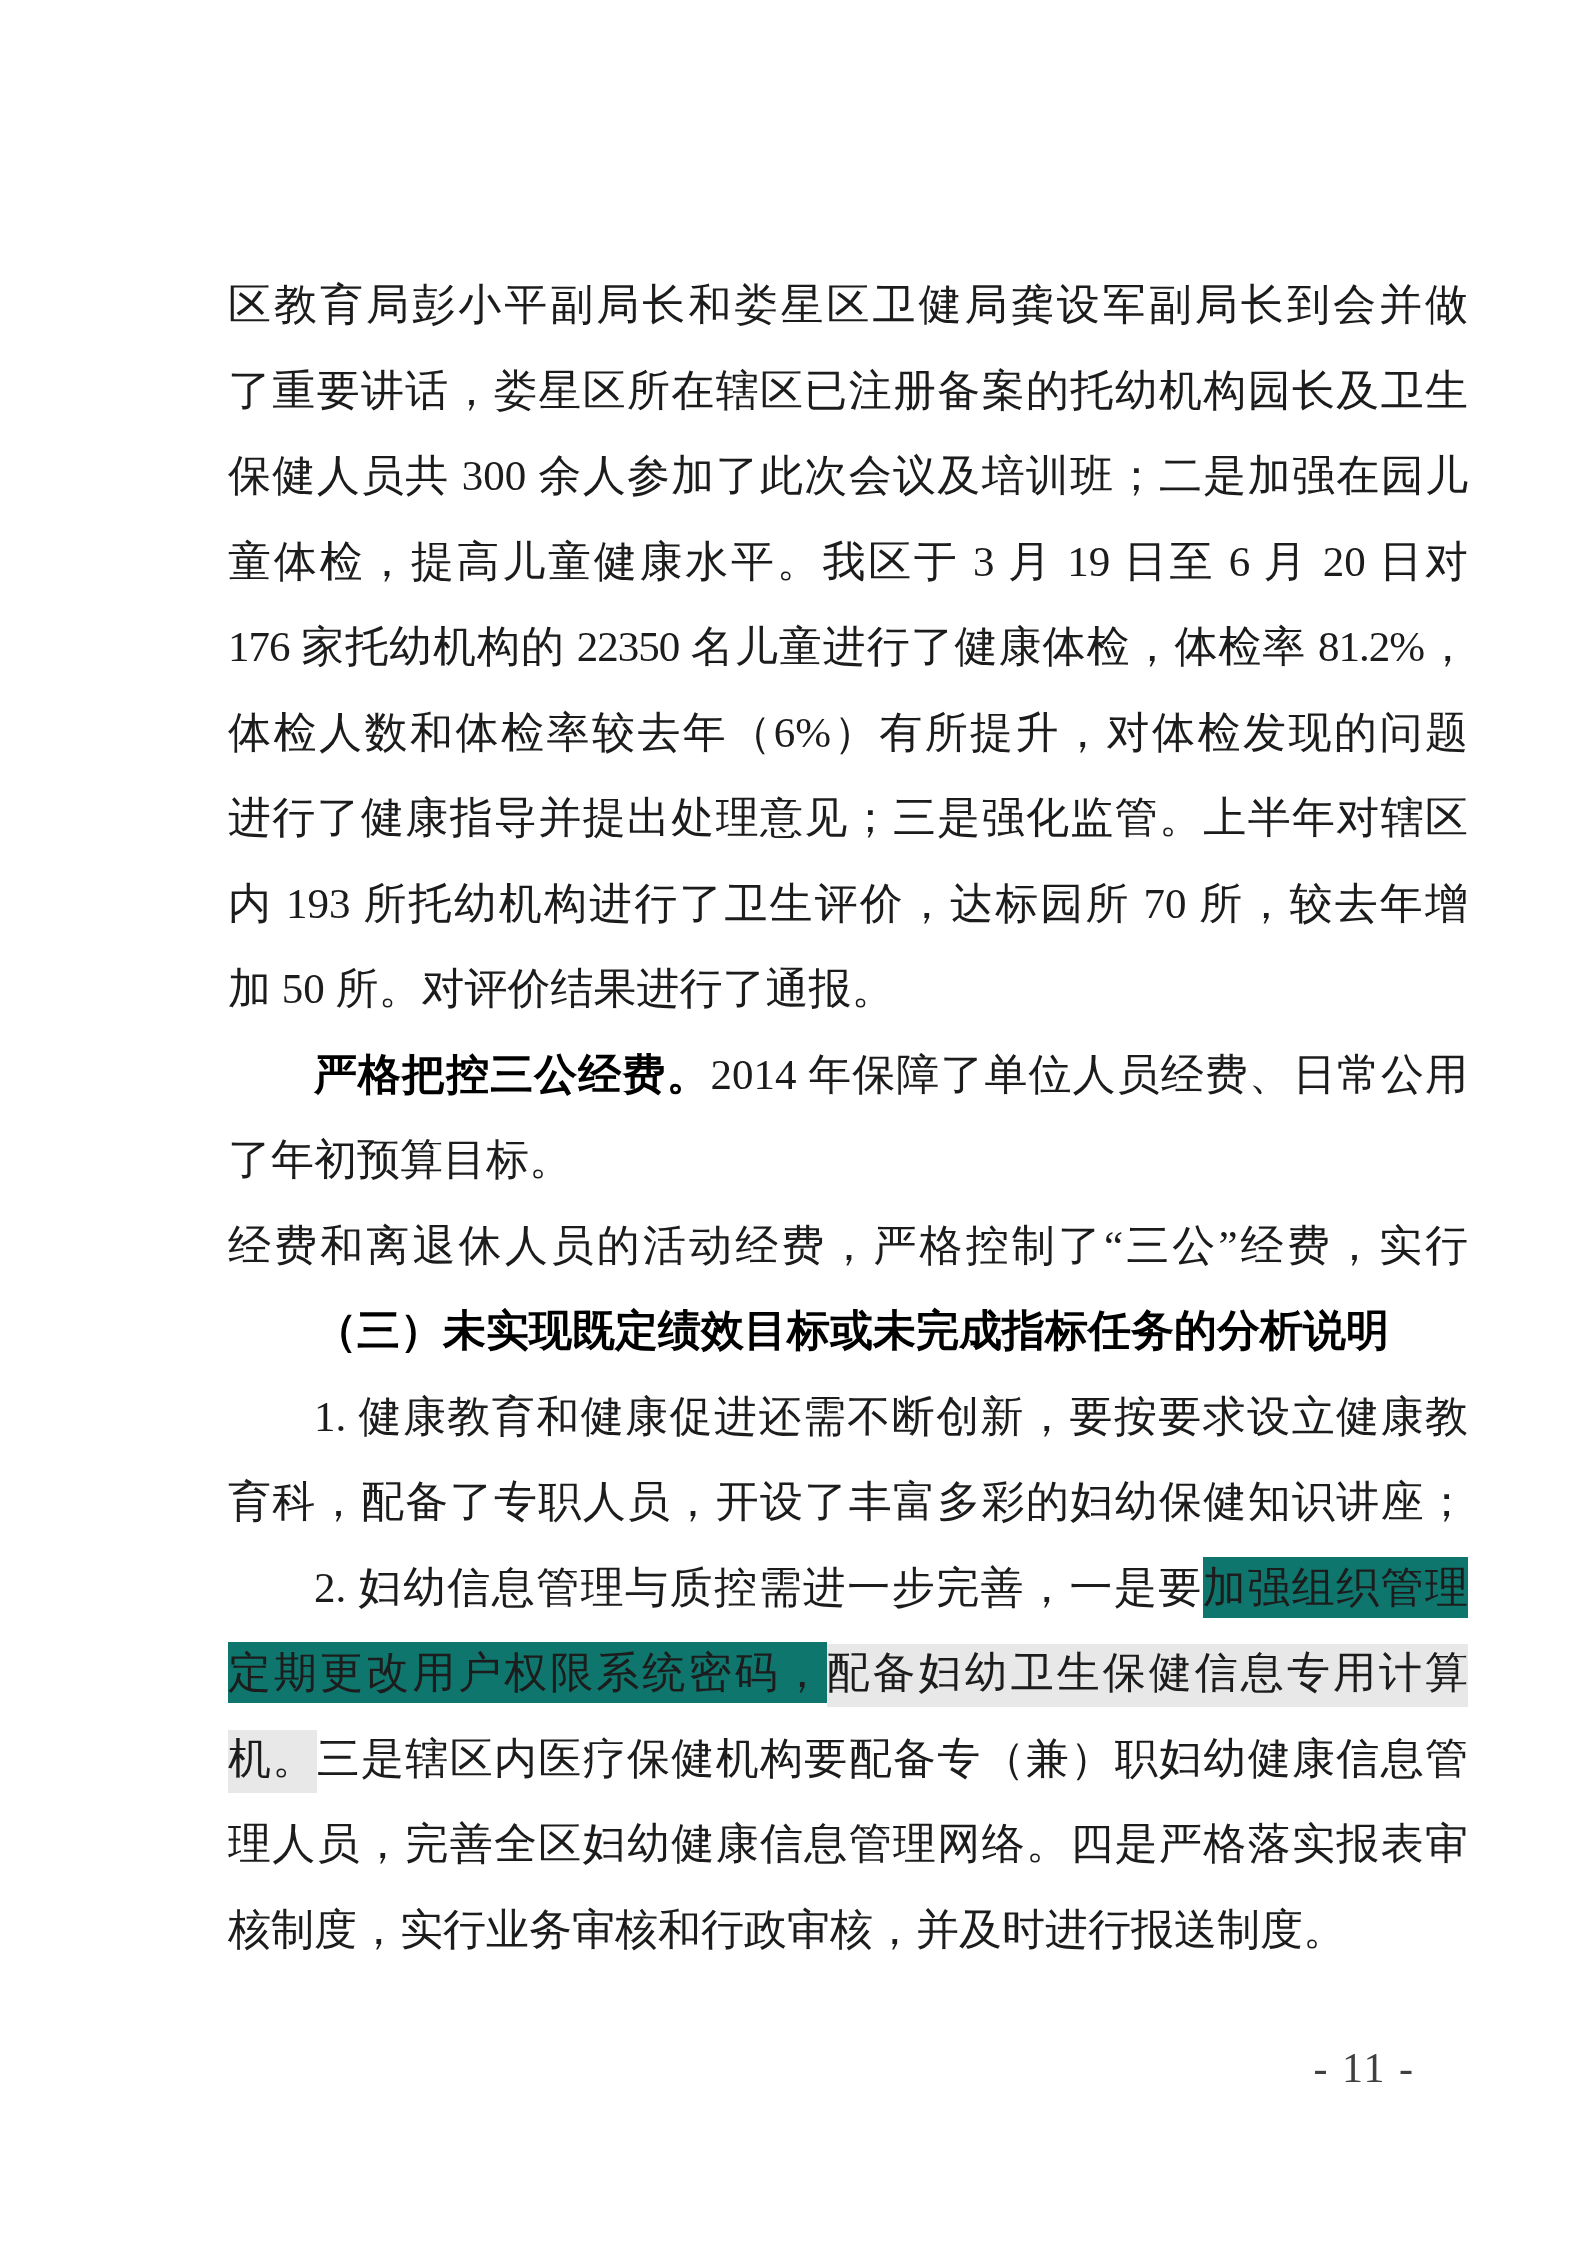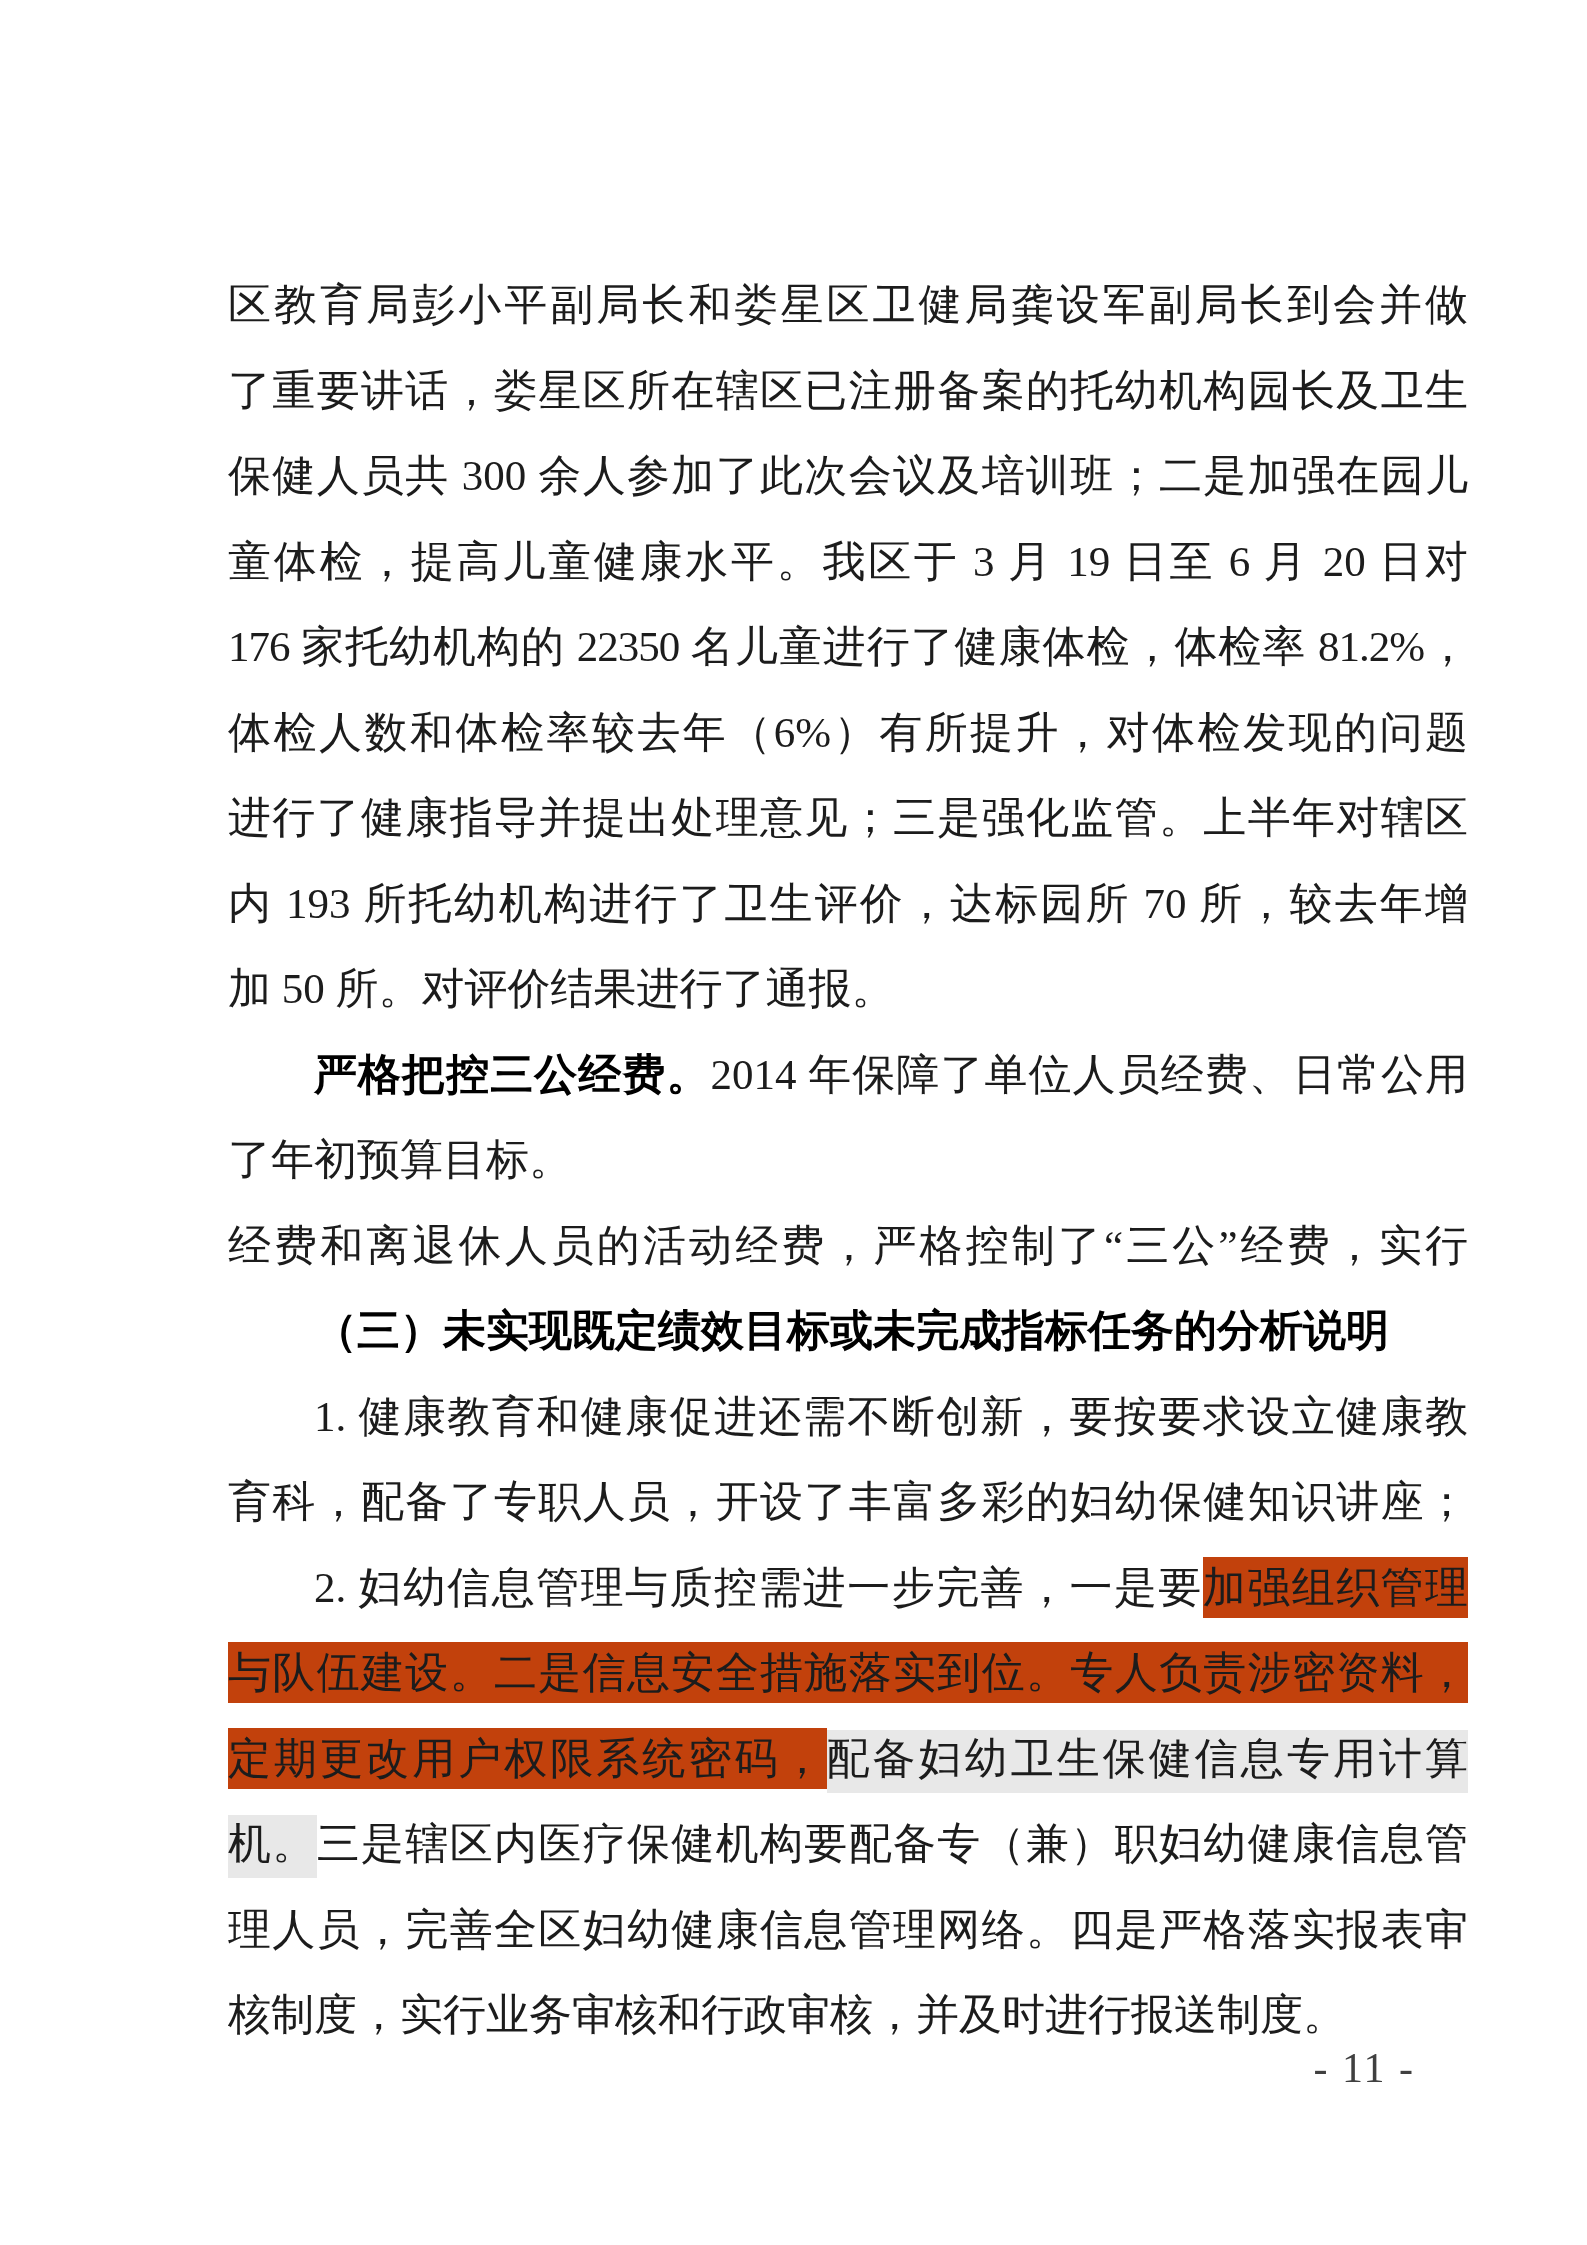--- a/index.html
+++ b/index.html
@@ -24,21 +24,21 @@
     overflow: hidden;
     text-align: justify;
     color: #1c1c1c;
   }
   .just { text-align: justify; text-align-last: justify; }
   .left { text-align: center; text-align-last: left; }
   .indent { text-indent: 86px; }
   .tight { letter-spacing: -1px; }
   .b { font-weight: bold; color: #000000; }
   .heading { font-weight: bold; color: #000000; }
-  .hl-light { background: #c2410c; padding: 7px 0; }
+  .hl-light { background: #0f766e; padding: 7px 0; }
   .hl-dark { background: #e8e8e8; padding: 7px 0; font-family: Liberation Mono, monospace; }
   .pagenum {
     position: absolute;
     top: 2042px; right: 172px;
     font-size: 42px;
     line-height: 52px;
     color: #404040;
     letter-spacing: 2px;
   }
 </style>
@@ -61,21 +61,20 @@
     <div class="line just indent"><span class="b">严格把控三公经费。</span><span>2014 年保障了单位人员经费、日常公用</span></div>
     <div class="line left">了年初预算目标。</div>
     <div class="line just">经费和离退休人员的活动经费，严格控制了“三公”经费，实行</div>
 
     <div class="line left indent heading">（三）未实现既定绩效目标或未完成指标任务的分析说明</div>
 
     <div class="line just indent">1. 健康教育和健康促进还需不断创新，要按要求设立健康教</div>
     <div class="line just">育科，配备了专职人员，开设了丰富多彩的妇幼保健知识讲座；</div>
 
     <div class="line just indent"><span>2. 妇幼信息管理与质控需进一步完善，一是要</span><span class="hl-light">加强组织管理</span></div>
-    <div class="line just"><span class="hl-light">与队伍建设。二是信息安全措施落实到位。专人负责涉密资料，</span></div>
     <div class="line just"><span class="hl-light">定期更改用户权限系统密码，</span><span class="hl-dark">配备妇幼卫生保健信息专用计算</span></div>
     <div class="line just"><span class="hl-dark">机。</span><span>三是辖区内医疗保健机构要配备专（兼）职妇幼健康信息管</span></div>
 
     <div class="line just">理人员，完善全区妇幼健康信息管理网络。四是严格落实报表审</div>
     <div class="line left">核制度，实行业务审核和行政审核，并及时进行报送制度。</div>
 
   </div>
 
   <div class="pagenum">- 11 -</div>
 </div>

